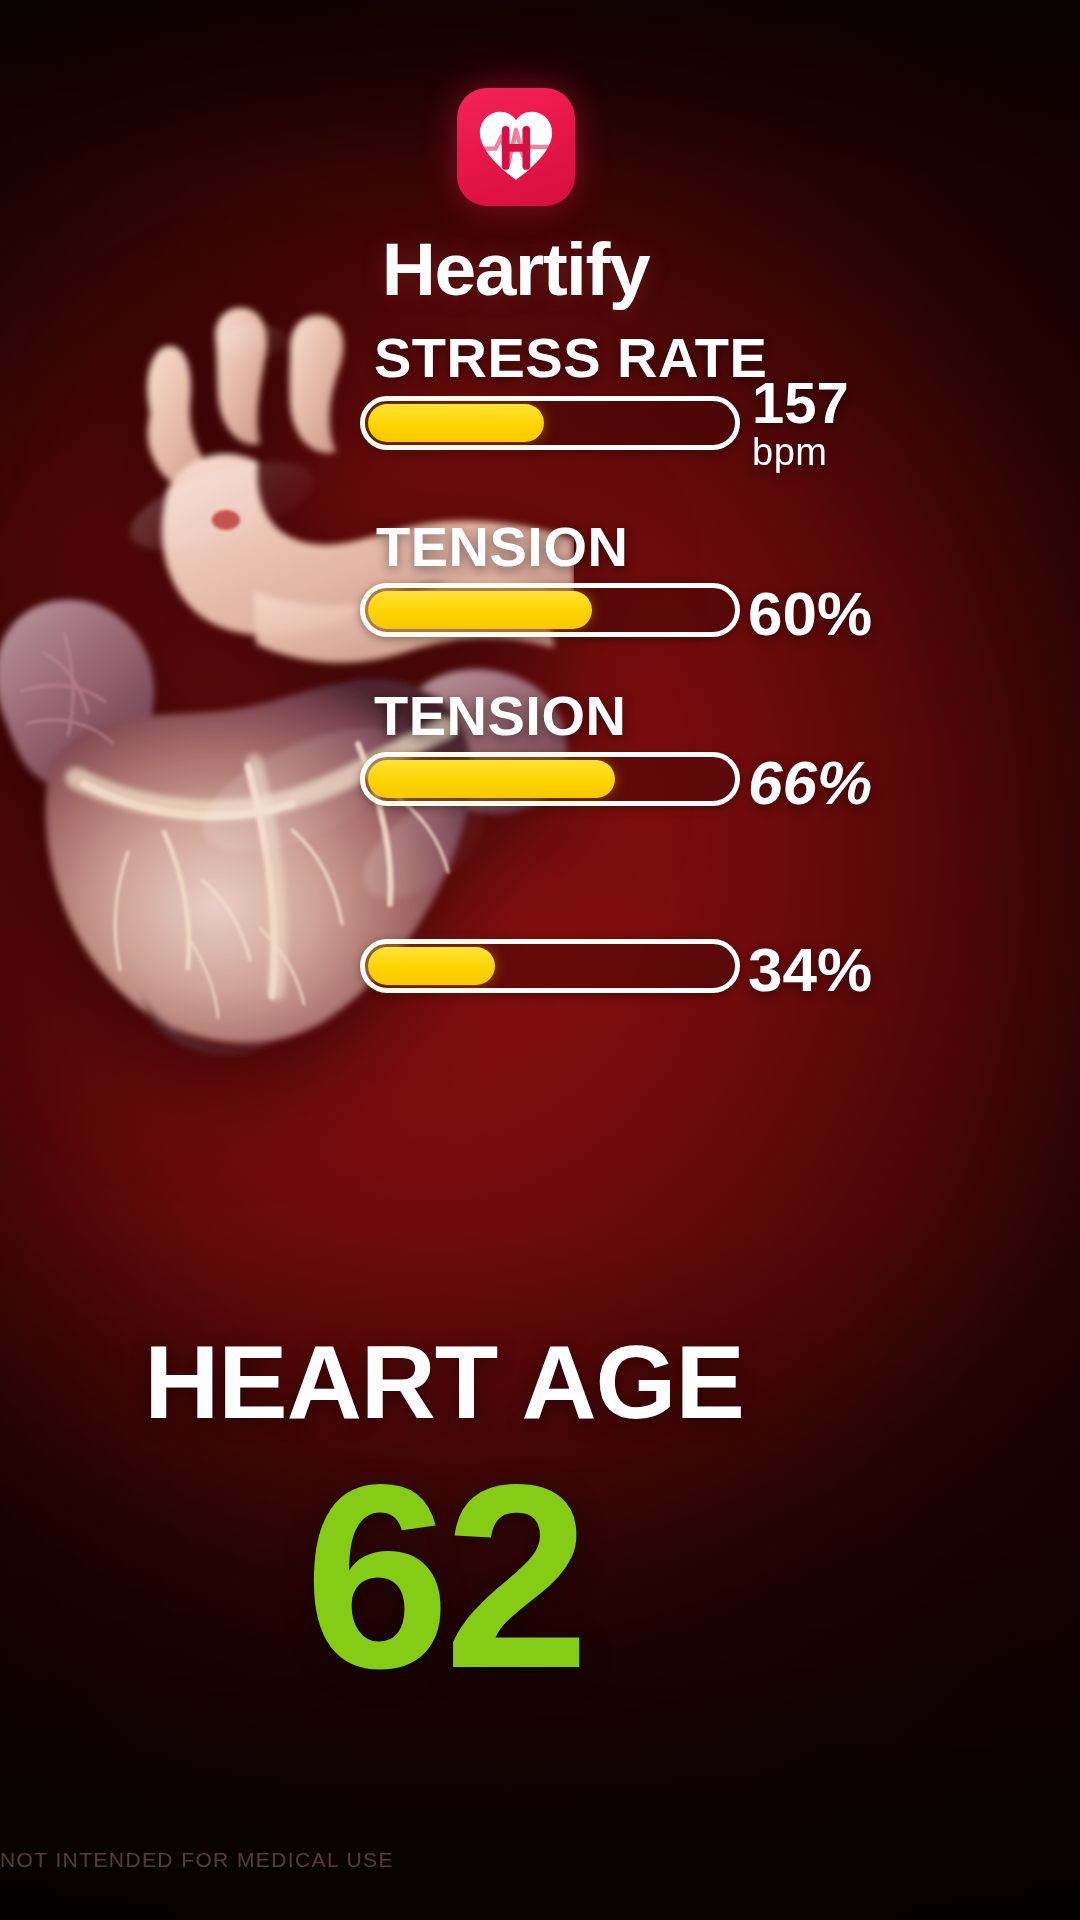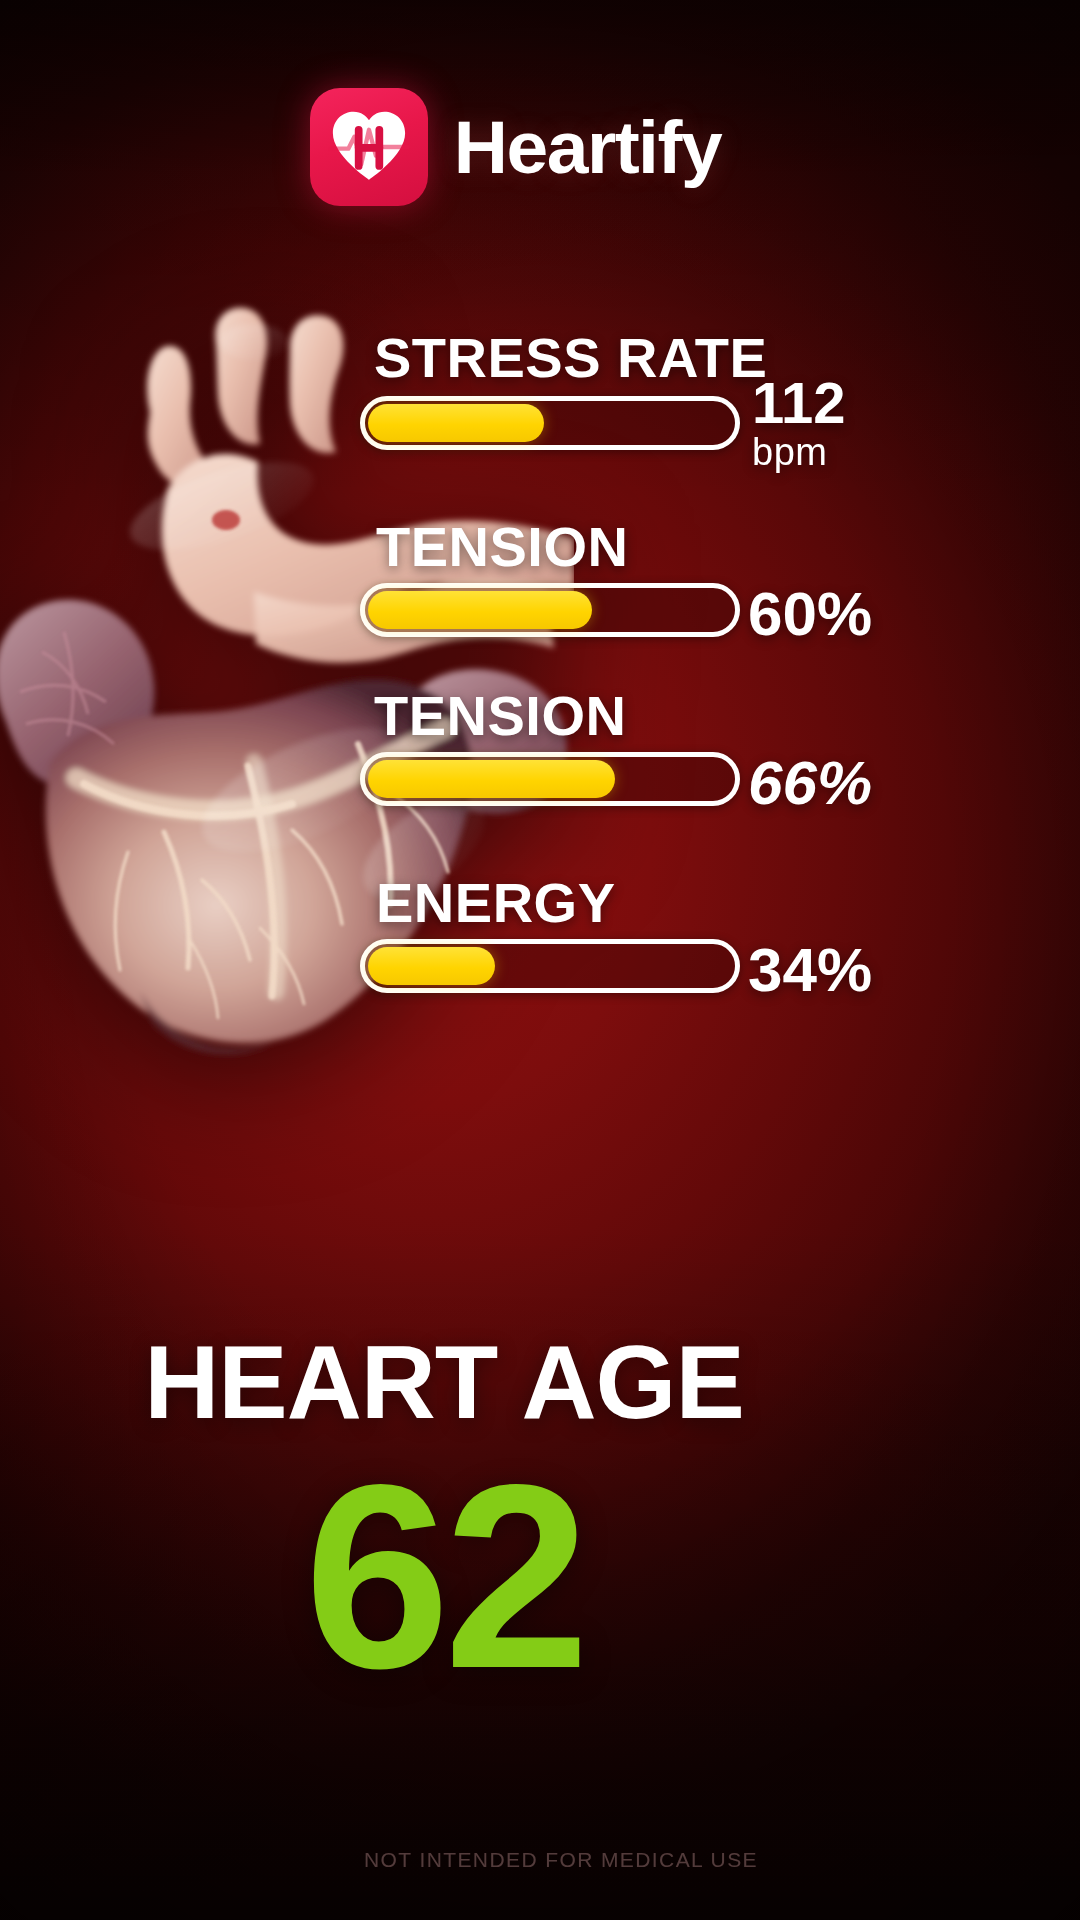--- a/index.html
+++ b/index.html
@@ -30,21 +30,21 @@
         rgba(0,0,0,0) 40%, rgba(0,0,0,0.30) 72%, rgba(0,0,0,0.62) 100%),
       linear-gradient(to bottom,
         rgba(0,0,0,0.55) 0%, rgba(0,0,0,0.12) 9%,
         rgba(0,0,0,0) 26%, rgba(0,0,0,0) 64%,
         rgba(0,0,0,0.34) 86%, rgba(0,0,0,0.70) 100%);
   }
 
   
   #header {
     position:absolute; top:88px; left:0; width:1031px;
-    display:flex; align-items:center; justify-content:center; gap:26px;
+    display:flex; align-items:center; justify-content:center; gap:26px;flex-direction:column;
   }
   #app-icon {
     width:118px; height:118px; border-radius:30px;
     background:linear-gradient(160deg,#f4245c 0%,#e8174a 45%,#d40f3f 100%);
     display:flex; align-items:center; justify-content:center;
     box-shadow:0 0 34px rgba(232,23,74,0.45);
     flex:none;
   }
   #app-icon svg { width:86px; height:86px; display:block; }
   #wordmark {
@@ -126,23 +126,23 @@
   }
   #heart-age-value {
     color:#84cc16; font-weight:700; font-size:262px;
     letter-spacing:-6px; line-height:1;
     margin-top:12px;
     text-shadow:0 6px 30px rgba(0,0,0,0.40);
   }
 
   
   #disclaimer {
-    position:absolute; left:0; top:1848px; width:1080px; text-align:center;
+    position:absolute; left:0; top:1848px; width:1080px; text-align:left;
     color:rgba(255,196,196,0.30); font-size:21px;
-    font-weight:400; letter-spacing:1.4px;padding-left:42px;
+    font-weight:400; letter-spacing:1.4px;
   }
 </style>
 </head>
 <body>
 
 <div id="bg-base"></div>
 <div id="bg-vignette"></div>
 
 <div id="header">
 
@@ -260,21 +260,21 @@
 <div id="metrics">
 
   <div class="metric-row" id="row-heart-rate">
     <div class="metric-label">STRESS RATE</div>
     <div class="metric-gauge">
       <div class="bar-track">
         <div class="bar-fill" style="width:calc((380px - 6px) * 0.47)"></div>
       </div>
     </div>
     <div class="metric-value">
-      <span>112</span>
+      <span>157</span>
       <span class="unit">bpm</span>
     </div>
   </div>
 
   <div class="metric-row" id="row-stress">
     <div class="metric-label">TENSION</div>
     <div class="metric-gauge">
       <div class="bar-track">
         <div class="bar-fill" style="width:calc((380px - 6px) * 0.60)"></div>
       </div>
@@ -286,21 +286,20 @@
     <div class="metric-label">TENSION</div>
     <div class="metric-gauge">
       <div class="bar-track">
         <div class="bar-fill" style="width:calc((380px - 6px) * 0.66)"></div>
       </div>
     </div>
     <div class="metric-value">66%</div>
   </div>
 
   <div class="metric-row" id="row-energy">
-    <div class="metric-label">ENERGY</div>
     <div class="metric-gauge">
       <div class="bar-track">
         <div class="bar-fill" style="width:calc((380px - 6px) * 0.34)"></div>
       </div>
     </div>
     <div class="metric-value">34%</div>
   </div>
 
 </div>
 

